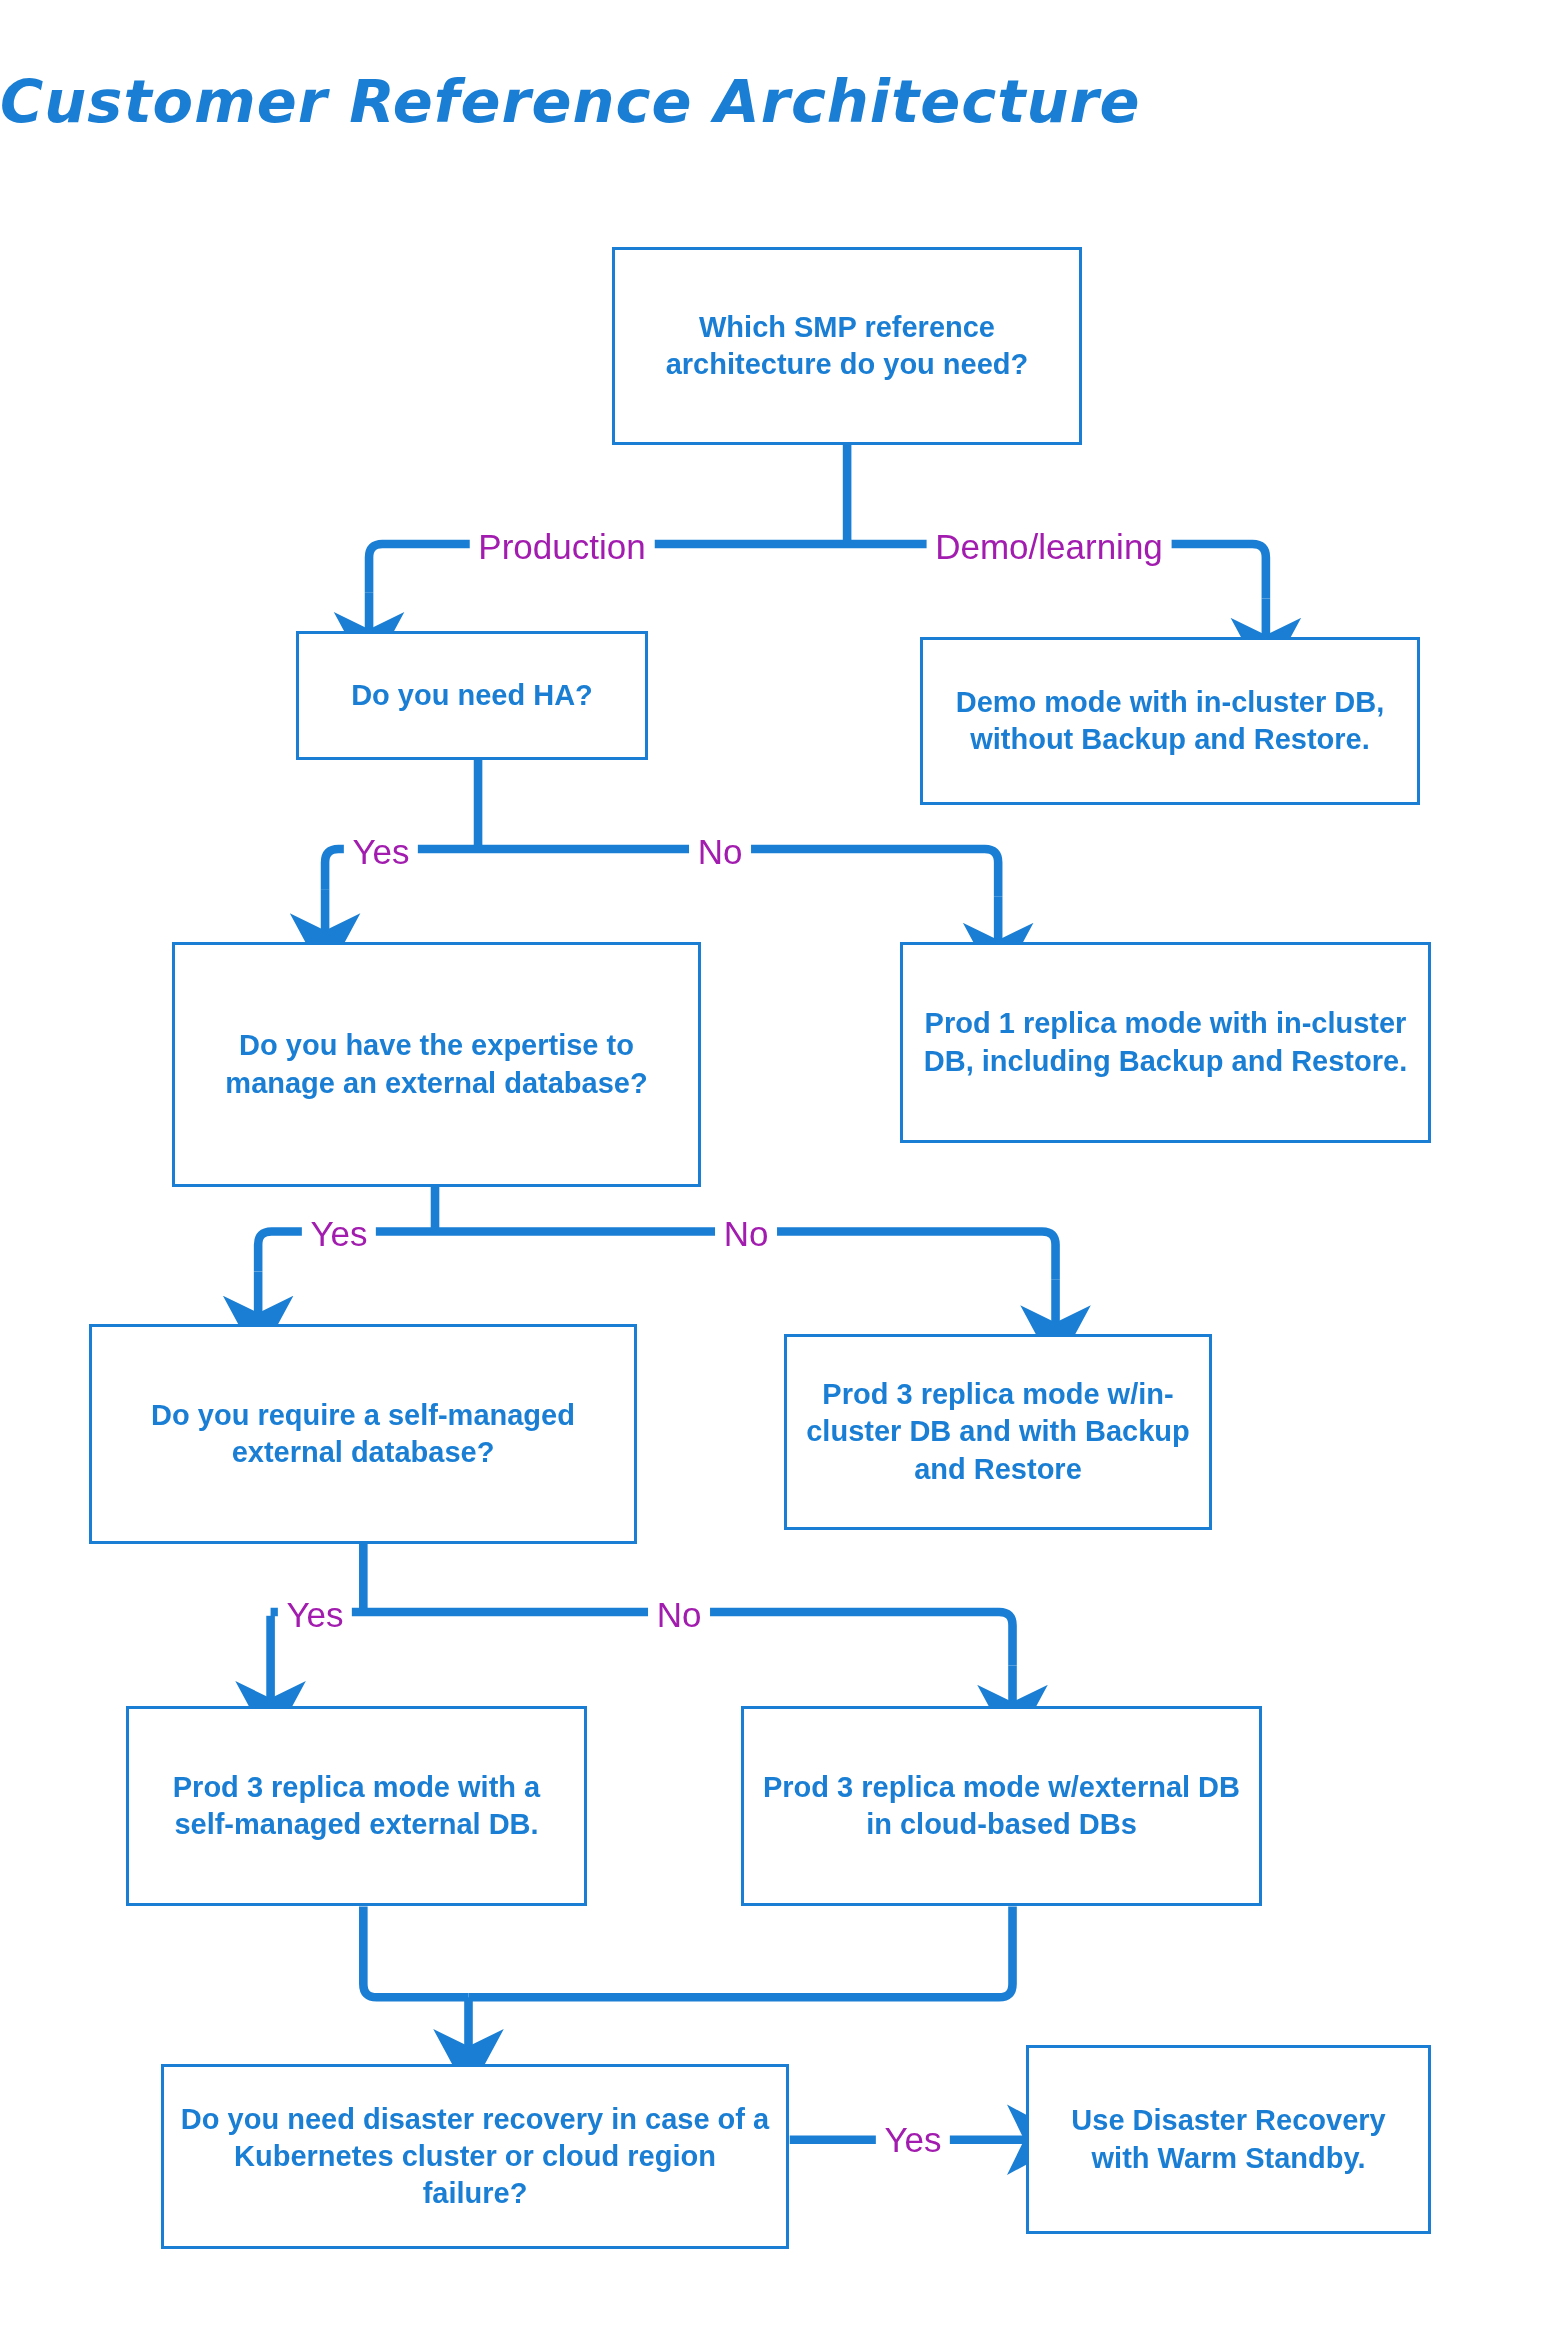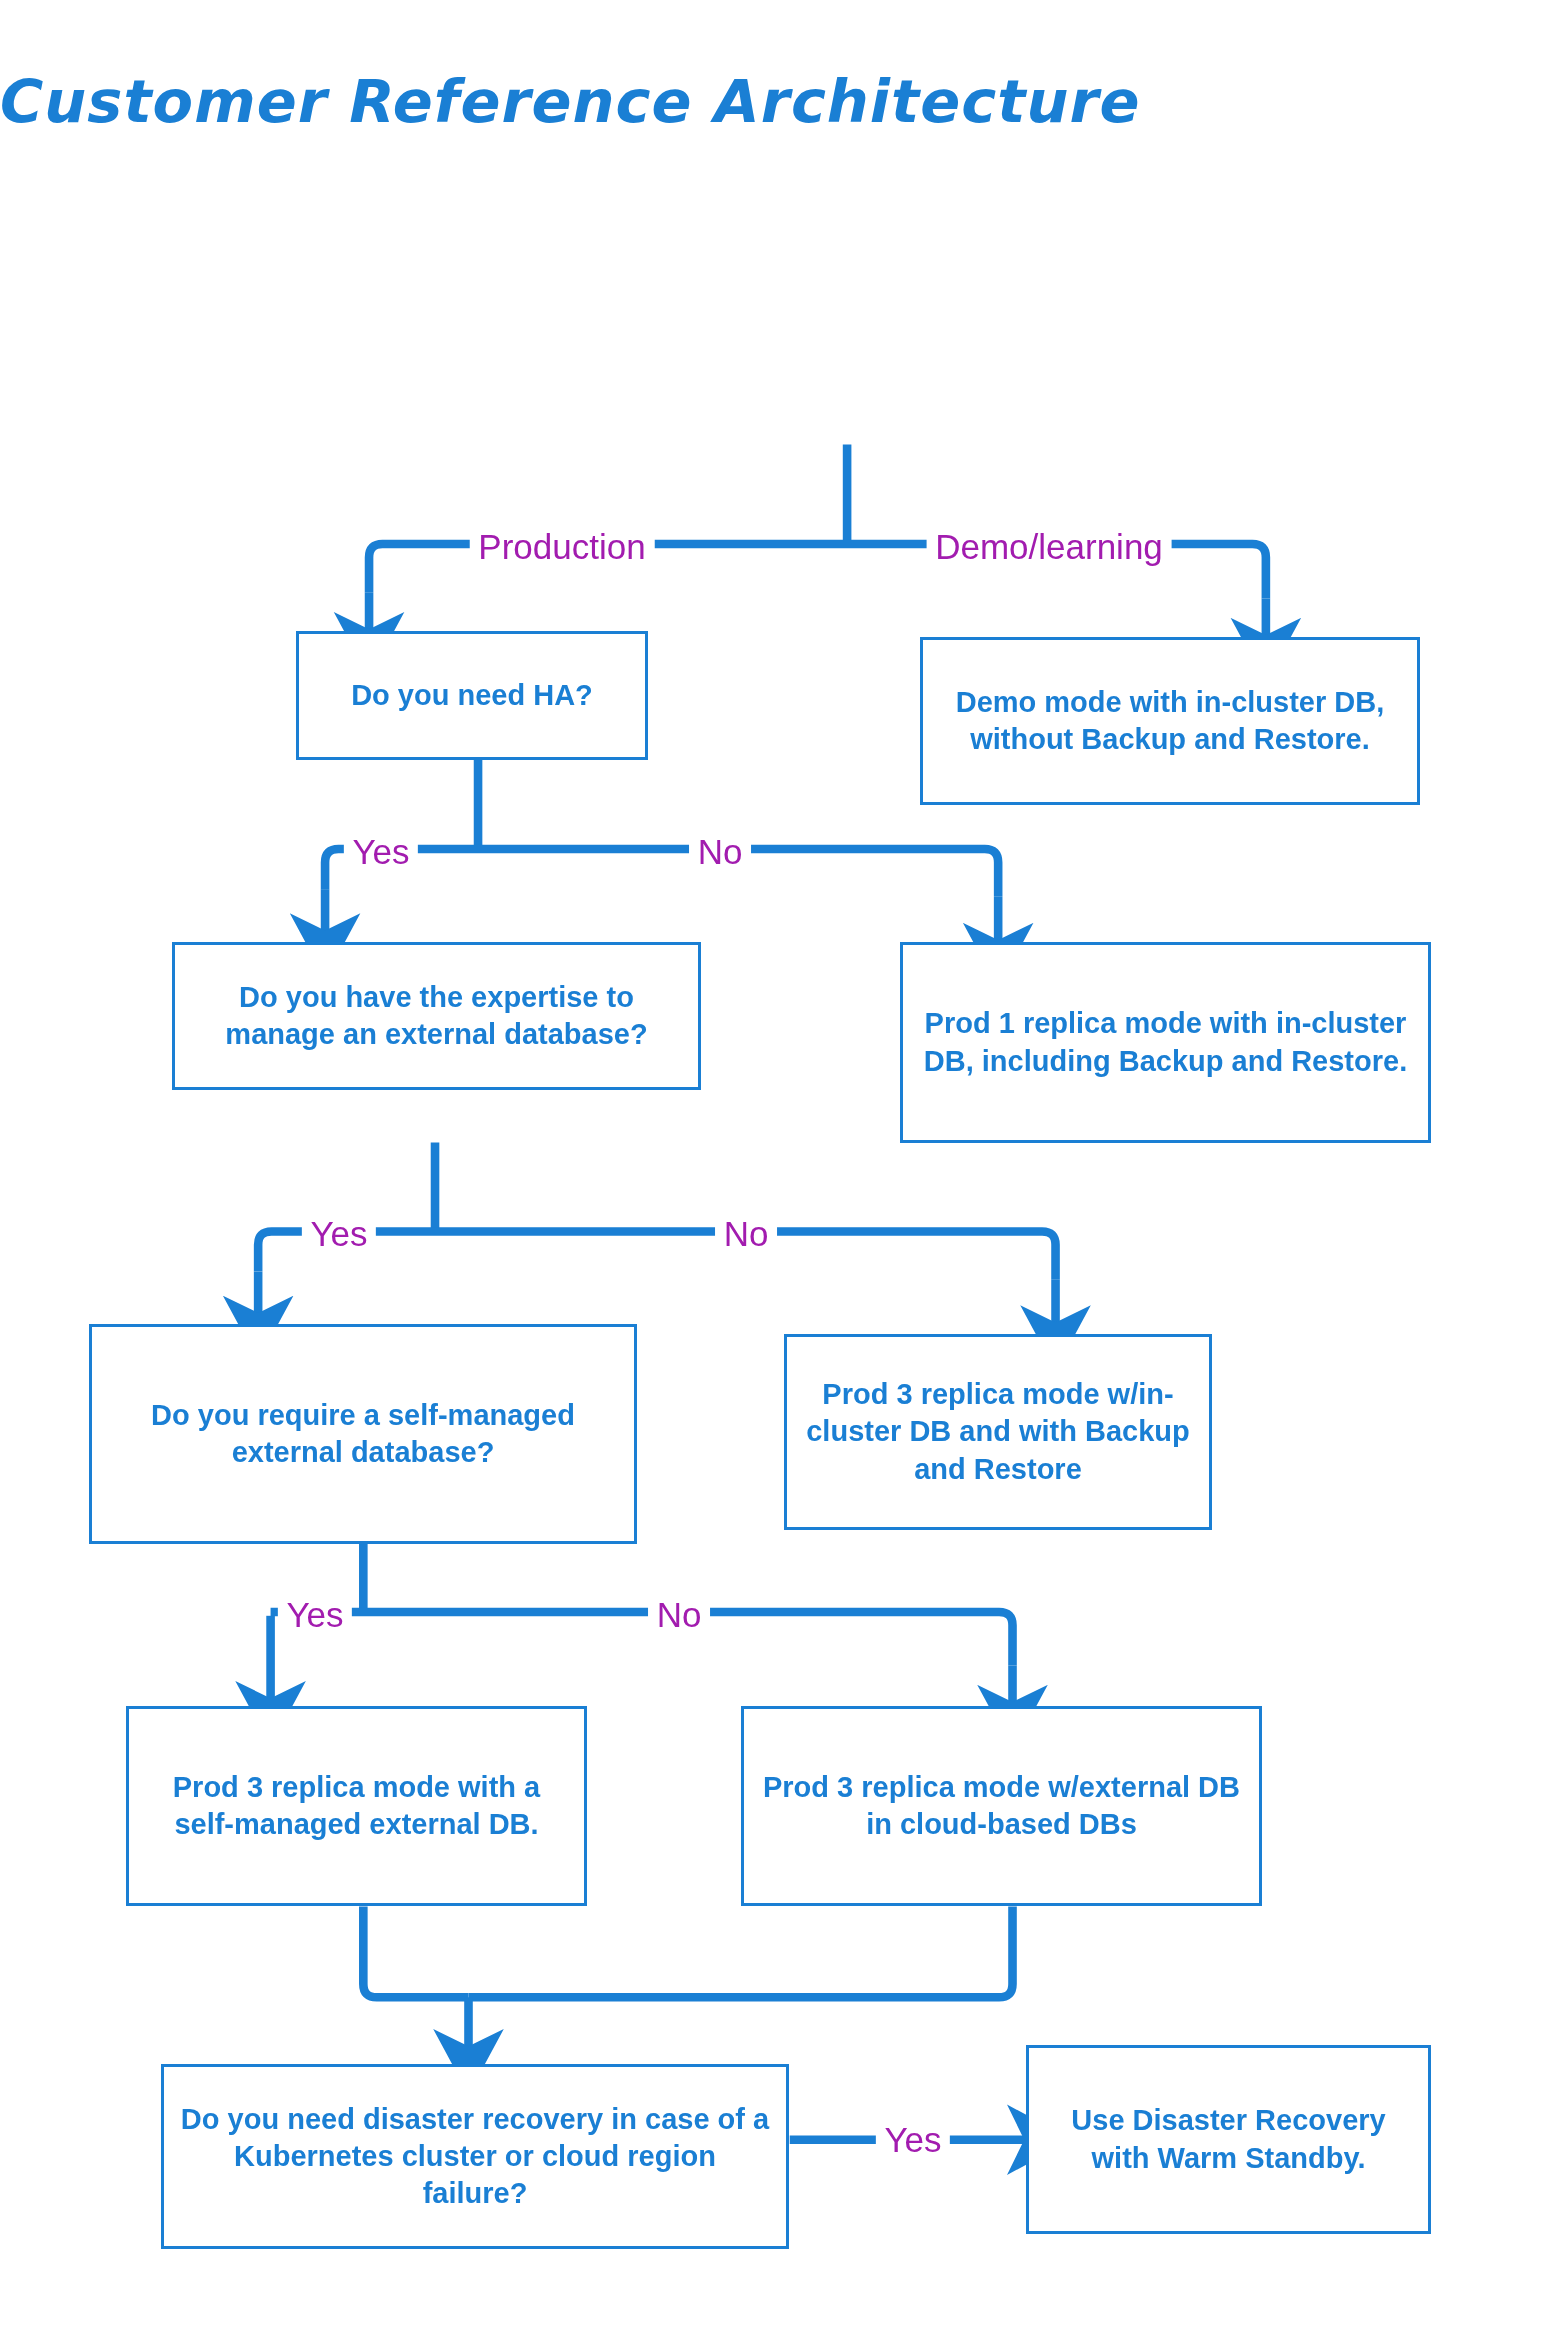--- a/index.html
+++ b/index.html
@@ -111,34 +111,37 @@
       <path d="M1059,1742 L1059,1782" marker-end="url(#ah)"></path>
 
       <path d="M380,1994 L380,2075 Q380,2089 394,2089 L490,2089"></path>
       <path d="M1059,1994 L1059,2075 Q1059,2089 1045,2089 L490,2089"></path>
       <path d="M490,2089 L490,2142" marker-end="url(#ah)"></path>
 
       <path d="M826,2238 L1073,2238" marker-end="url(#ah)"></path>
     </g>
   </svg>
 
+  <div class="node" style="left:612px; top:247px; width:470px; height:198px;">
+    <span>Which SMP reference architecture do you need?</span>
+  </div>
 
   <div class="node" style="left:920px; top:637px; width:500px; height:168px;justify-content:center;">
     <span>Demo mode with in-cluster DB, without Backup and Restore.</span>
   </div>
 
   <div class="node" style="left:296px; top:631px; width:352px; height:129px;">
     <span>Do you need HA?</span>
   </div>
 
   <div class="node" style="left:900px; top:942px; width:531px; height:201px;">
     <span>Prod 1 replica mode with in-cluster DB, including Backup and Restore.</span>
   </div>
 
-  <div class="node" style="left:172px; top:942px; width:529px; height:148px;">
+  <div class="node" style="left:172px; top:942px; width:529px; height:245px;">
     <span>Do you have the expertise to manage an external database?</span>
   </div>
 
   <div class="node" style="left:784px; top:1324px; width:428px; height:196px;margin-top:10px;">
     <span>Prod 3 replica mode w/in-cluster DB and with Backup and Restore</span>
   </div>
 
   <div class="node" style="left:89px; top:1324px; width:548px; height:220px;">
     <span>Do you require a self-managed external database?</span>
   </div>

